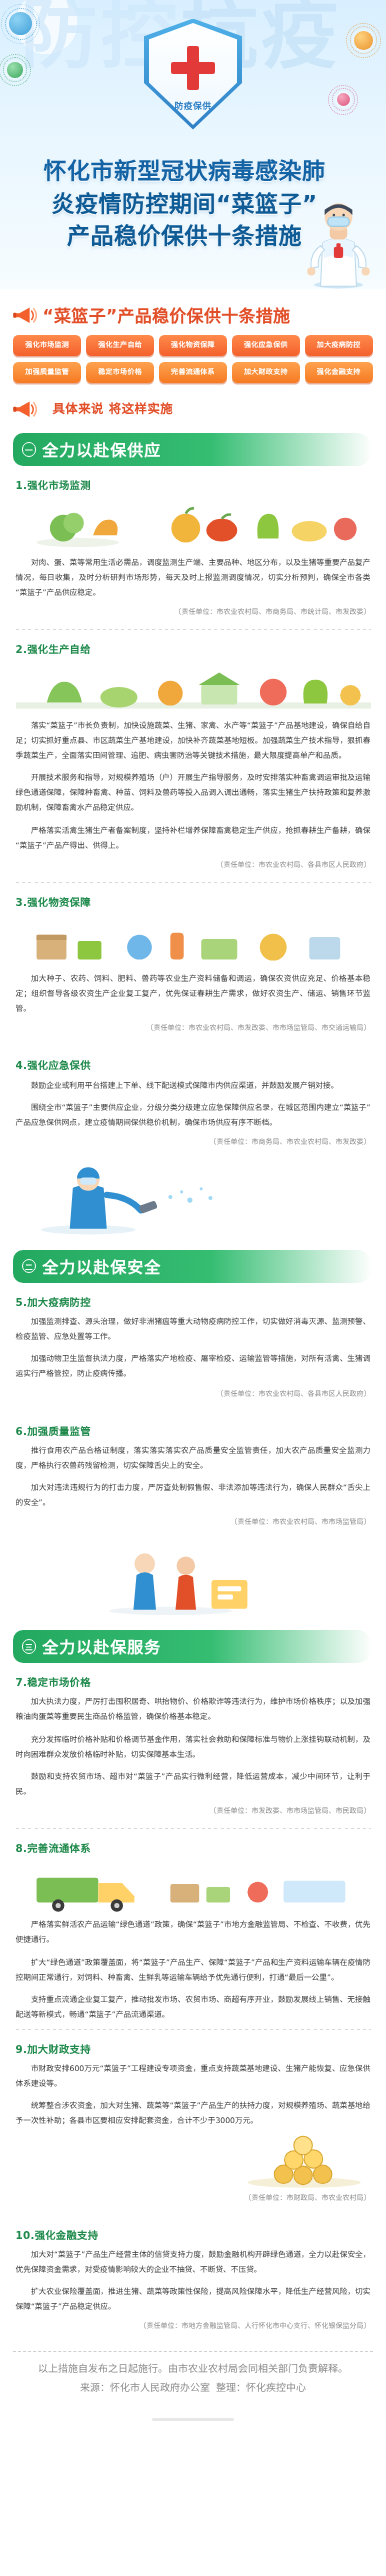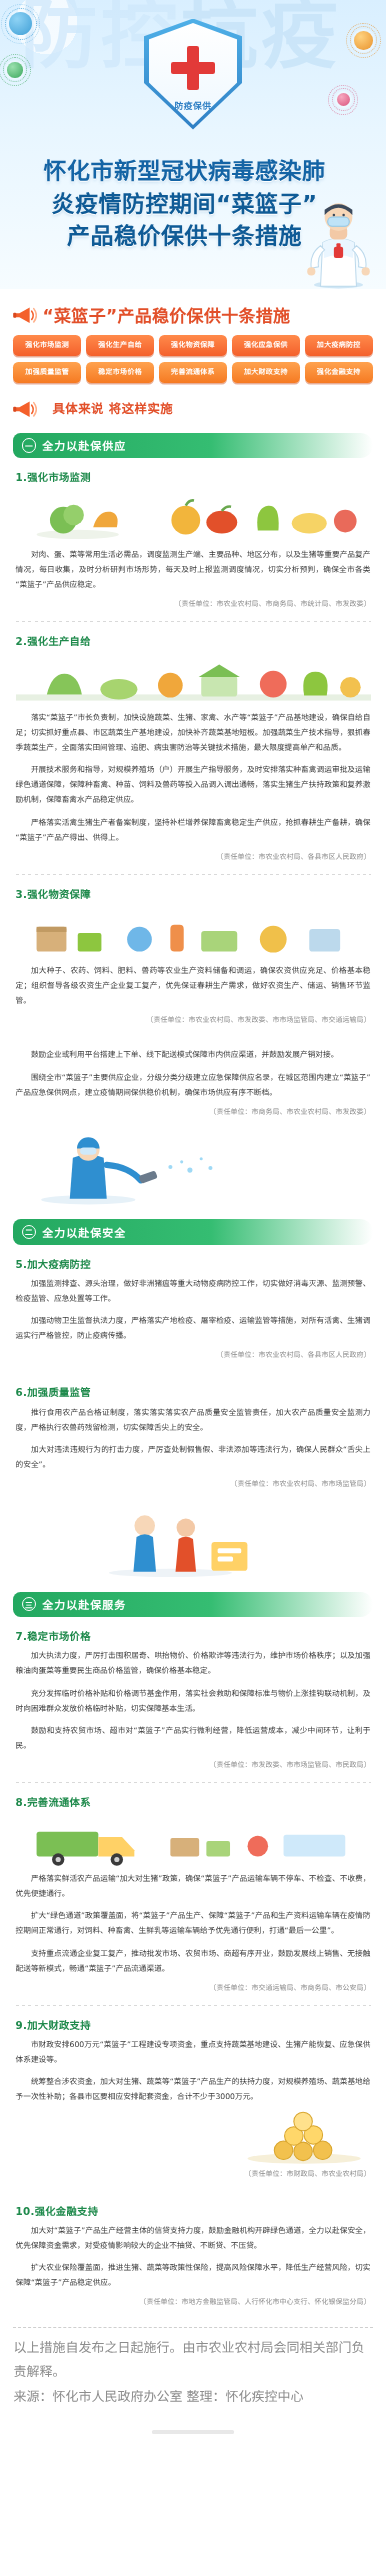--- a/index.html
+++ b/index.html
@@ -197,21 +197,21 @@
   }
   .group-bar .num-circle {
     width: 14.4px; height: 14.4px; border-radius: 50%;
     border: 1px solid #fff;
     color: #fff; font-weight: 800; font-size: 7.7px;
     display: flex; align-items: center; justify-content: center;
     flex: 0 0 14.4px;
   }
   .group-bar .gtitle {
     color: #fff;
-    font-size: 11px;
+    font-size: 16px;
     font-weight: 900;
     letter-spacing: 1px;
   }
 
   
   .item-title {
     margin: 11.3px 15.5px 5.2px;
     font-size: 10.3px;
     font-weight: 900;
     color: #1f8a4c;
@@ -244,23 +244,25 @@
     height: 54px;
     position: relative;
   }
   .illus.tall { height: 77px; }
 
   
   .footer {
     margin: 17.5px 13.4px 20.6px;
     border-top: 0.5px dashed #cfcfcf;
     padding-top: 8.2px;
-    font-size: 13px;
+    font-size: 10px;
     line-height: 1.9;
     color: #8d8d8d;
+    text-align: center;
+    font-family: Liberation Mono, monospace;
   }
   .badge-tail {
     margin: 0 auto 13.4px;
     width: 82px;
     height: 3.1px;
     border-radius: 1.5px;
     background: #e8e8e8;
   }
   svg { display: block; }
 </style>
@@ -407,20 +409,23 @@
       <rect x="300" y="36" width="26" height="52" rx="8" fill="#ef8f4a"></rect>
       <rect x="360" y="48" width="70" height="40" rx="6" fill="#a9d47a"></rect>
       <circle cx="500" cy="64" r="26" fill="#f0c04a"></circle>
       <rect x="570" y="44" width="60" height="44" rx="6" fill="#bcd9ec"></rect>
     </svg>
   </div>
   <p class="para">加大种子、农药、饲料、肥料、兽药等农业生产资料储备和调运，确保农资供应充足、价格基本稳定；组织督导各级农资生产企业复工复产，优先保证春耕生产需求，做好农资生产、储运、销售环节监管。</p>
   <div class="resp">〔责任单位：市农业农村局、市发改委、市市场监管局、市交通运输局〕</div>
   <div class="sep"></div>
 
+  <div class="item-title">
+    <span>4.</span><span>强化应急保供</span>
+  </div>
   <p class="para">鼓励企业或利用平台搭建上下单、线下配送模式保障市内供应渠道，并鼓励发展产销对接。</p>
   <p class="para">围绕全市“菜篮子”主要供应企业，分级分类分级建立应急保障供应名录，在城区范围内建立“菜篮子”产品应急保供网点，建立疫情期间保供稳价机制，确保市场供应有序不断档。</p>
   <div class="resp">〔责任单位：市商务局、市农业农村局、市发改委〕</div>
 
   <div class="illus tall">
     <svg viewBox="0 0 690 150" width="355" height="77">
       <ellipse cx="140" cy="138" rx="92" ry="9" fill="#e6f1f8"></ellipse>
       <path d="M104 136 L110 56 q30 -14 60 0 L176 136 Z" fill="#2f8fd0"></path>
       <circle cx="140" cy="40" r="22" fill="#f7d7b8"></circle>
       <path d="M118 38 a22 22 0 0 1 44 0 z" fill="#2f8fd0"></path>
@@ -492,24 +497,23 @@
       <circle cx="82" cy="88" r="12" fill="#3a3a3a"></circle>
         <circle cx="82" cy="88" r="5" fill="#cfcfcf"></circle>
       <circle cx="196" cy="88" r="12" fill="#3a3a3a"></circle>
         <circle cx="196" cy="88" r="5" fill="#cfcfcf"></circle>
       <rect x="300" y="46" width="56" height="36" rx="4" fill="#d7b07a"></rect>
       <rect x="370" y="52" width="46" height="30" rx="4" fill="#a9d47a"></rect>
       <circle cx="470" cy="62" r="20" fill="#ef6c5a"></circle>
       <rect x="520" y="40" width="120" height="42" rx="5" fill="#cfe9fa"></rect>
     </svg>
   </div>
-  <p class="para">严格落实鲜活农产品运输“加大对生猪”政策，确保“菜篮子”产品运输车辆不停车、不检查、不收费，优先便捷通行。</p>
+  <p class="para">严格落实鲜活农产品运输“绿色通道”政策，确保“菜篮子”市地方金融监管局、不检查、不收费，优先便捷通行。</p>
   <p class="para">扩大“绿色通道”政策覆盖面，将“菜篮子”产品生产、保障“菜篮子”产品和生产资料运输车辆在疫情防控期间正常通行，对饲料、种畜禽、生鲜乳等运输车辆给予优先通行便利，打通“最后一公里”。</p>
   <p class="para">支持重点流通企业复工复产，推动批发市场、农贸市场、商超有序开业，鼓励发展线上销售、无接触配送等新模式，畅通“菜篮子”产品流通渠道。</p>
-  <div class="resp">〔责任单位：市交通运输局、市商务局、市公安局〕</div>
   <div class="sep"></div>
 
   <div class="item-title">
     <span>9.</span><span>加大财政支持</span>
   </div>
   <p class="para">市财政安排600万元“菜篮子”工程建设专项资金，重点支持蔬菜基地建设、生猪产能恢复、应急保供体系建设等。</p>
   <p class="para">统筹整合涉农资金，加大对生猪、蔬菜等“菜篮子”产品生产的扶持力度，对规模养殖场、蔬菜基地给予一次性补助；各县市区要相应安排配套资金，合计不少于3000万元。</p>
   <div class="illus">
     <svg viewBox="0 0 690 104" width="355" height="54">
       <ellipse cx="560" cy="92" rx="110" ry="10" fill="#f6efd8"></ellipse>

